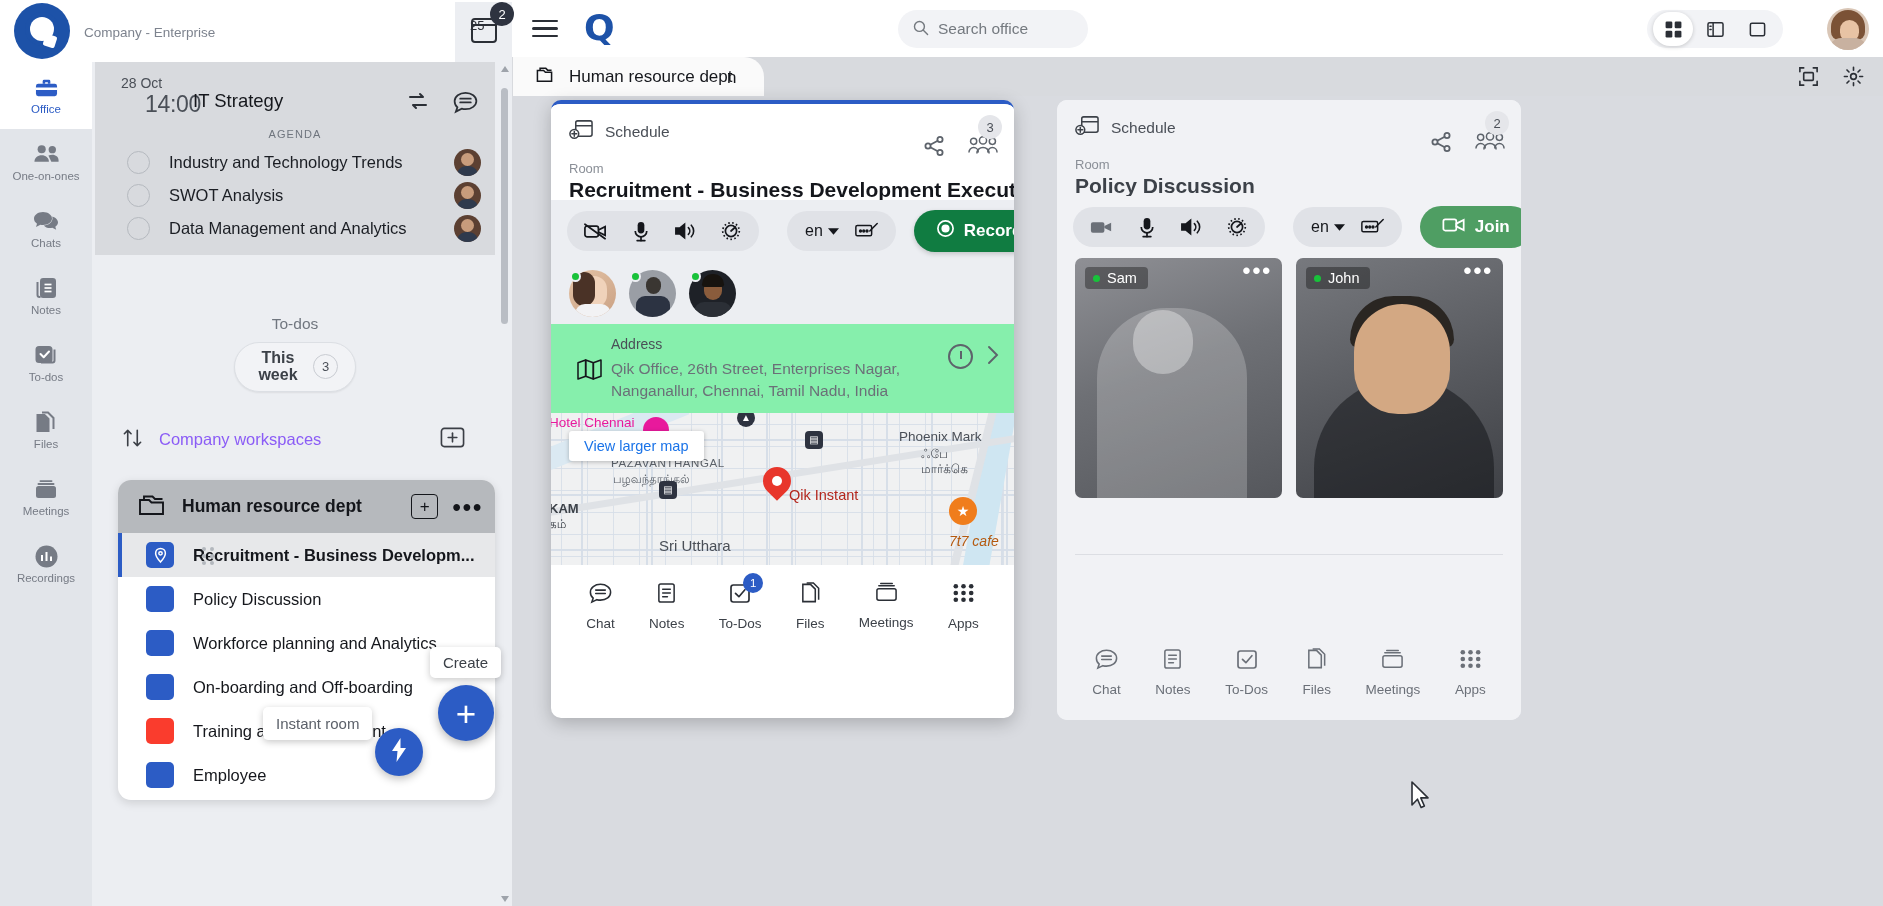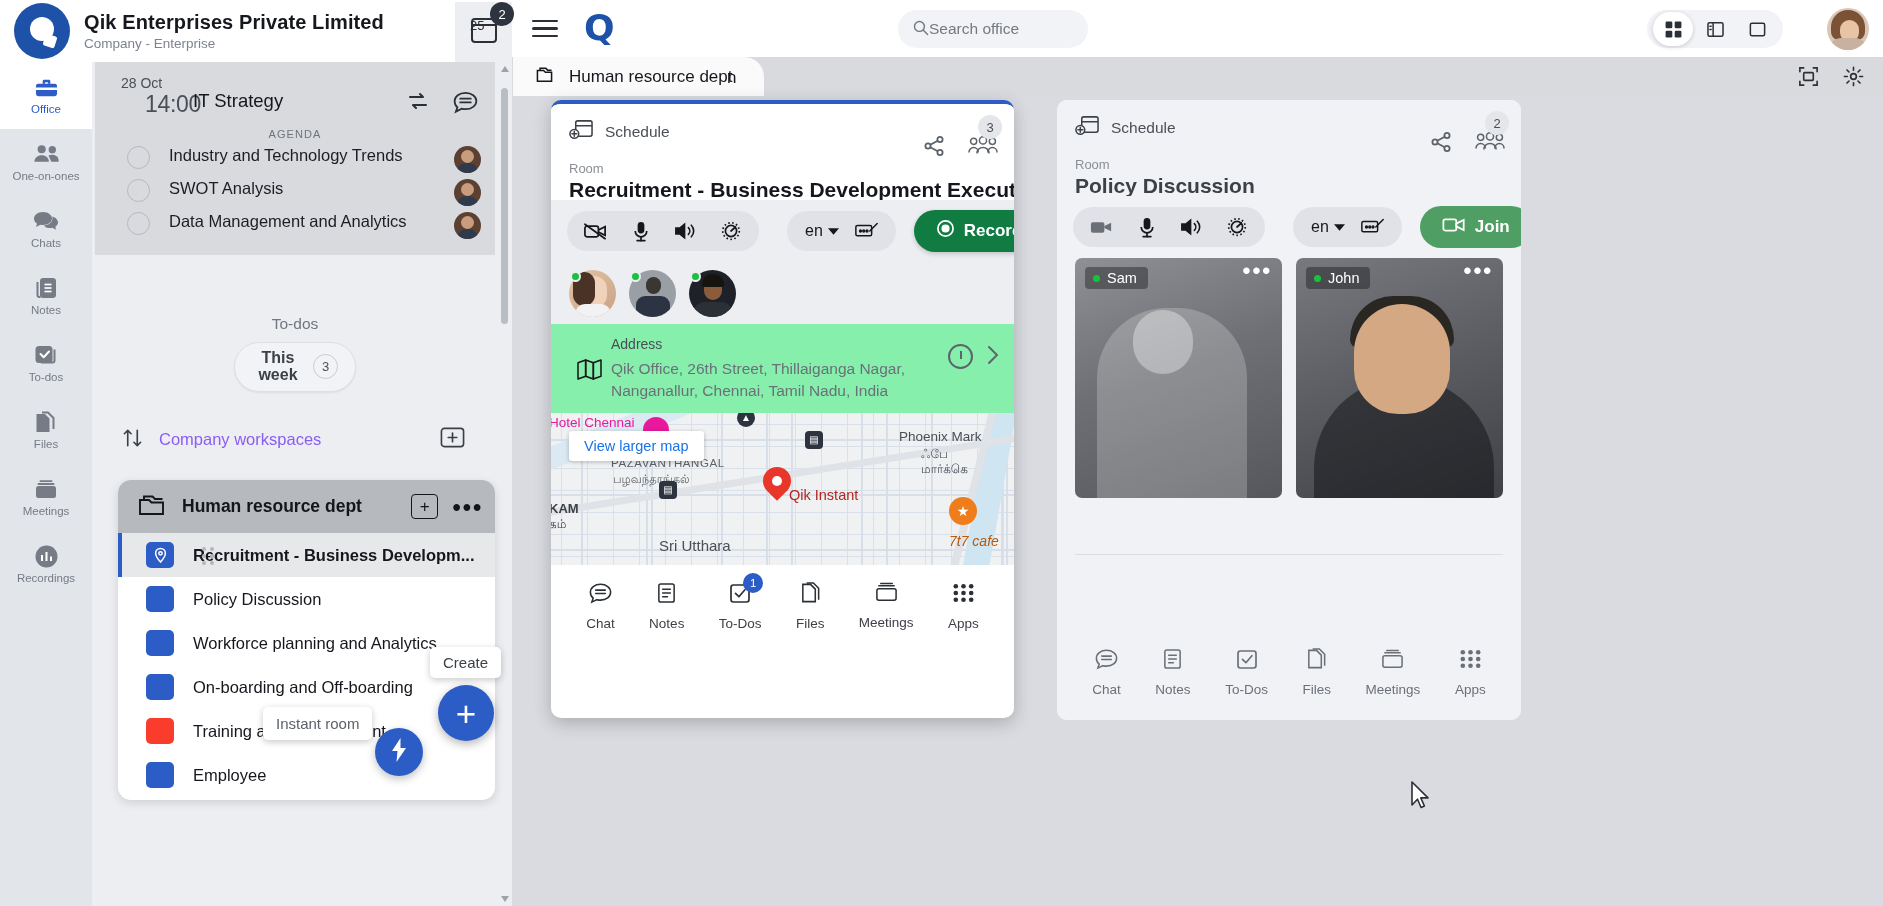--- a/index.html
+++ b/index.html
@@ -28,21 +28,21 @@
   #leftcol { position:absolute; left:92px; top:62px; width:420px; height:844px; background:#eceef2; overflow:hidden; }
 
   #agenda-card { position:absolute; left:3px; top:0px; width:400px; background:#d8dade; padding:14px 0 10px 0; }
   .ag-top { display:flex; align-items:flex-start; padding:0 16px 0 26px; }
   .ag-time { width:62px; flex:0 0 auto;}
   .ag-date { font-size:14px; color:#4a4f57; line-height:1.1;}
   .ag-hour { font-size:23px; color:#4a4f57; line-height:1.15; letter-spacing:-.3px;margin-left:24px;}
   .ag-name { font-size:18.5px; color:#15171c; margin-left:10px; margin-top:14px; flex:1;}
   .ag-icons { display:flex; gap:22px; margin-top:14px; color:#2b2f36; }
   .ag-label { text-align:center; font-size:11px; letter-spacing:1.1px; color:#6f757e; margin:10px 0 6px 0;}
-  .ag-row { display:flex; align-items:flex-start; height:33px; padding-left:32px; }
+  .ag-row { display:flex; align-items:center; height:33px; padding-left:32px; }
   .ag-circle { width:23px; height:23px; border-radius:50%; border:1.6px solid #b5b9bf; flex:0 0 auto;}
   .ag-txt { font-size:16.5px; color:#1b1e24; margin-left:19px; flex:1;}
   .ag-av { width:27px; height:27px; border-radius:50%; margin-right:14px; background:#5c4032; overflow:hidden; position:relative;}
   .ag-av::after{content:"";position:absolute;left:7px;top:4px;width:13px;height:13px;border-radius:50%;background:#c89c7c;}
   .ag-av::before{content:"";position:absolute;left:2px;top:17px;width:23px;height:14px;border-radius:11px 11px 0 0;background:#2f3a4d;}
 
   #todos-sec { position:absolute; left:3px; top:253px; width:400px; text-align:center;}
   .td-title { font-size:15.5px; color:#70767f; }
   .td-chip { display:inline-flex; align-items:center; gap:9px; margin-top:9px; background:#f2f3f6; border:1px solid #dcdfe4; border-radius:25px; padding:7px 17px; box-shadow:0 1px 2px rgba(0,0,0,.07);}
   .td-chip-t { font-size:16px; font-weight:700; color:#3c4148; line-height:1.05; max-width:52px;}
@@ -83,21 +83,21 @@
   #cal-badge { position:absolute; left:455px; top:2px; width:57px; height:60px; background:#eceef2; display:flex; align-items:center; justify-content:center; z-index:60;}
   #cal-badge .num { position:absolute; right:-2px; top:0px; width:24px;height:24px;border-radius:50%;background:#2e3340;color:#fff;font-size:13px;display:flex;align-items:center;justify-content:center;}
 
   
   #main { position:absolute; left:512px; top:0; width:1371px; height:906px; background:#fff; }
   #topbar { position:absolute; left:0; top:0; width:1371px; height:57px; background:#fff; display:flex; align-items:center;}
   #hamburger { margin-left:20px; width:26px; display:flex; flex-direction:column; gap:5px;}
   #hamburger i { display:block; height:2.5px; background:#2b2f36; border-radius:2px;}
   #main-logo { margin-left:26px; font-size:36px; font-weight:700; color:#1d52a8; line-height:.9; font-family:"DejaVu Sans", sans-serif;}
   #search { position:absolute; left:386px; top:10px; width:190px; }
-  #searchbox { width:190px; height:38px; border-radius:19px; background:#f2f3f6; display:flex; align-items:center; padding-left:14px; }
+  #searchbox { width:190px; height:38px; border-radius:19px; background:#f2f3f6; display:flex; align-items:center; padding-left:14px; gap:9px;}
   #searchbox .ph { font-size:15.5px; color:#74797f;}
   #view-toggle { position:absolute; right:100px; top:10px; height:38px; background:#f2f3f6; border-radius:19px; display:flex; align-items:center; padding:0 6px; gap:2px;}
   .vt { width:40px; height:34px; border-radius:17px; display:flex;align-items:center;justify-content:center; color:#2b2f36;}
   .vt.on { background:#fff; box-shadow:0 1px 4px rgba(0,0,0,.18);}
   #avatar { position:absolute; right:14px; top:8px; width:42px;height:42px;border-radius:50%; overflow:hidden; background:#d9c6b6;}
   #avatar .hair{position:absolute;left:4px;top:2px;width:34px;height:30px;border-radius:17px 17px 8px 8px;background:#7b5236;}
   #avatar .face{position:absolute;left:13px;top:12px;width:19px;height:22px;border-radius:10px;background:#e8c3a4;}
   #avatar .body{position:absolute;left:2px;top:30px;width:38px;height:16px;border-radius:12px 12px 0 0;background:#c8b1a0;}
 
   #tabstrip { position:absolute; left:0; top:57px; width:1371px; height:39px; background:#d8dade; }
@@ -402,21 +402,21 @@
       <div class="addr-sec">
         <div class="addr-ico">
           <svg width="27" height="23" viewBox="0 0 28 24" fill="none" stroke="#15171c" stroke-width="1.6" stroke-linejoin="round">
               <path d="M2 5l8-3v17l-8 3z"></path>
               <path d="M10 2l8 3v17l-8-3z"></path>
               <path d="M18 5l8-3v17l-8 3z"></path>
             </svg>
         </div>
         <div style="flex:1;">
           <div class="addr-lbl">Address</div>
-          <div class="addr-txt">Qik Office, 26th Street, Thillaiganga Nagar, Nanganallur, Chennai, Tamil Nadu, India</div>
+          <div class="addr-txt">Qik Office, 26th Street, Enterprises Nagar, Nanganallur, Chennai, Tamil Nadu, India</div>
         </div>
         <div class="addr-right">
           <span class="clk"></span>
           <span>
             <svg width="13" height="20" viewBox="0 0 13 20" fill="none" stroke="#5d636b" stroke-width="1.9">
                 <path d="M2 2l8 8-8 8" stroke-linecap="round"></path>
               </svg>
           </span>
         </div>
       </div>
@@ -718,21 +718,20 @@
     </div>
 
   </div>
 </div>
 
 <div id="left-window">
 
   <div id="left-header">
     <div id="qik-logo"></div>
     <div class="hdr-texts">
-      <div class="hdr-title">Qik Enterprises Private Limited</div>
       <div class="hdr-sub">Company - Enterprise</div>
     </div>
   </div>
 
   <div id="cal-badge">
     <span>
       <svg width="32" height="32" viewBox="0 0 32 32" fill="none" stroke="#2b2f36" stroke-width="2">
           <rect x="4" y="5" width="24" height="23" rx="3"></rect>
           <line x1="4" y1="11" x2="28" y2="11"></line>
         </svg>

